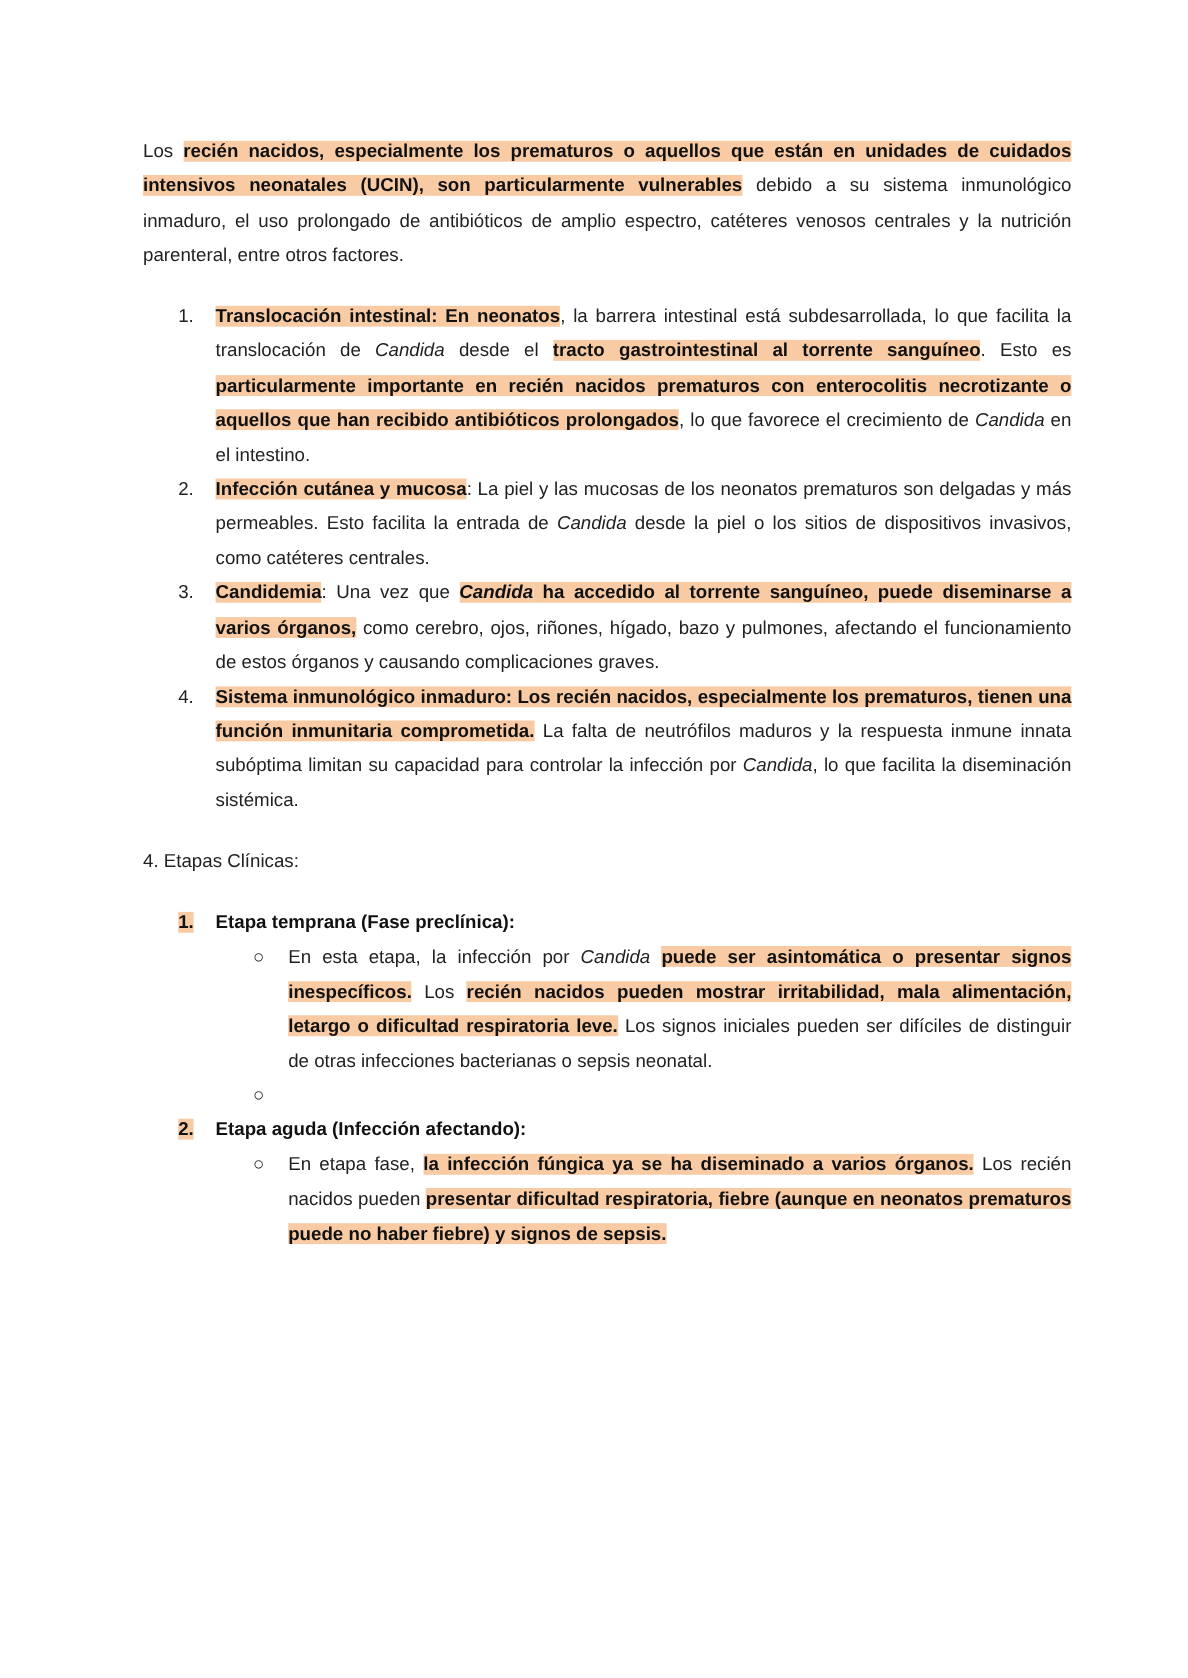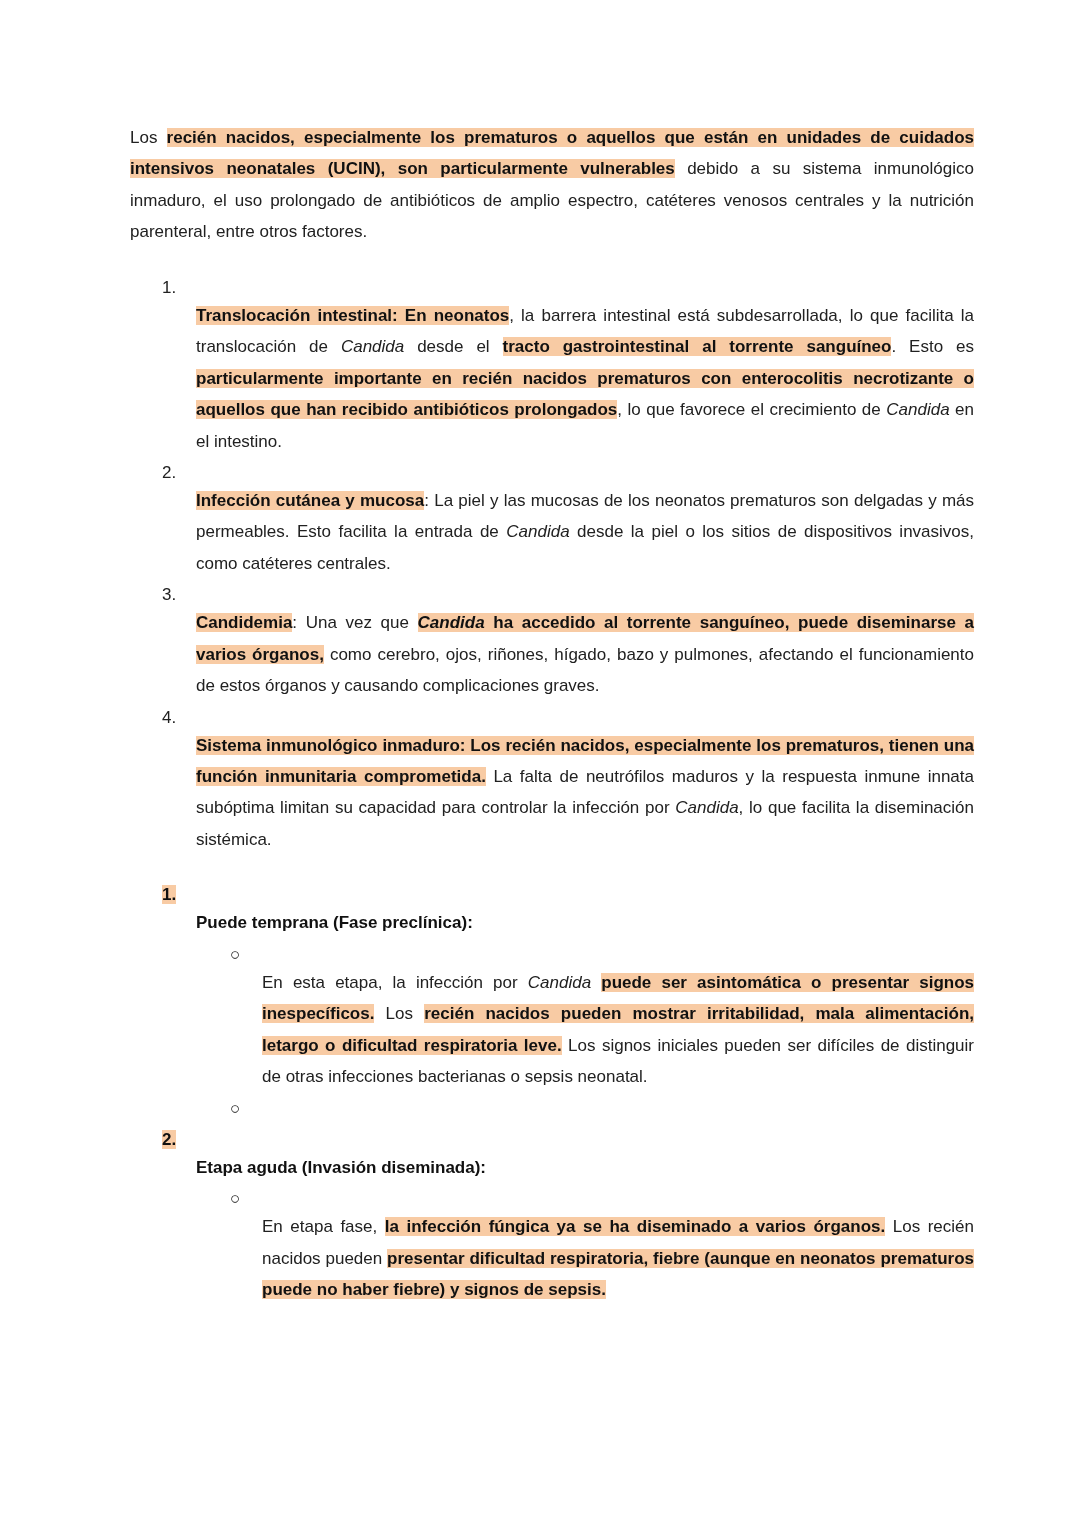--- a/index.html
+++ b/index.html
@@ -47,21 +47,20 @@
   }
   .li.level2 {
     padding-left: 100px;
   }
   .li.level2 .marker {
     width: 32px;
   }
   .li-body {
     flex: 1;
     text-align: justify;
-    margin-top: 28px;
   }
   .bold {
     font-weight: bold;
     color: #111111;
   }
   .italic {
     font-style: italic;
   }
   .highlight {
     background-color: var(--hl, #f8cba4);
@@ -84,35 +83,36 @@
         </div>
         <div class="li level1">
           <span class="marker"><span>3.</span></span>
           <span class="li-body"><span class="run bold highlight">Candidemia</span><span class="run">: Una vez que </span><span class="run bold italic highlight">Candida</span><span class="run bold highlight"> ha accedido al torrente sanguíneo, puede diseminarse a varios órganos,</span><span class="run"> como cerebro, ojos, riñones, hígado, bazo y pulmones, afectando el funcionamiento de estos órganos y causando complicaciones graves.</span></span>
         </div>
         <div class="li level1">
           <span class="marker"><span>4.</span></span>
           <span class="li-body"><span class="run bold highlight">Sistema inmunológico inmaduro: Los recién nacidos, especialmente los prematuros, tienen una función inmunitaria comprometida.</span><span class="run"> La falta de neutrófilos maduros y la respuesta inmune innata subóptima limitan su capacidad para controlar la infección por </span><span class="run italic">Candida</span><span class="run">, lo que facilita la diseminación sistémica.</span></span>
         </div>
       </div>
+      <p class="para"><span class="run">4. Etapas Clínicas:</span></p>
       <div class="olist">
         <div class="li level1">
           <span class="marker"><span class="bold highlight">1.</span></span>
-          <span class="li-body"><span class="run bold">Puede temprana (Fase preclínica):</span></span>
+          <span class="li-body"><span class="run bold">Etapa temprana (Fase preclínica):</span></span>
         </div>
         <div class="li level2">
           <span class="marker"><span>○</span></span>
           <span class="li-body"><span class="run">En esta etapa, la infección por </span><span class="run italic">Candida</span><span class="run"> </span><span class="run bold highlight">puede ser asintomática o presentar signos inespecíficos.</span><span class="run"> Los </span><span class="run bold highlight">recién nacidos pueden mostrar irritabilidad, mala alimentación, letargo o dificultad respiratoria leve.</span><span class="run"> Los signos iniciales pueden ser difíciles de distinguir de otras infecciones bacterianas o sepsis neonatal.</span></span>
         </div>
         <div class="li level2">
           <span class="marker"><span>○</span></span>
         </div>
         <div class="li level1">
           <span class="marker"><span class="bold highlight">2.</span></span>
-          <span class="li-body"><span class="run bold">Etapa aguda (Invasión diseminada):</span></span>
+          <span class="li-body"><span class="run bold">Etapa aguda (Infección afectando):</span></span>
         </div>
         <div class="li level2">
           <span class="marker"><span>○</span></span>
           <span class="li-body"><span class="run">En etapa fase, </span><span class="run bold highlight">la infección fúngica ya se ha diseminado a varios órganos.</span><span class="run"> Los recién nacidos pueden </span><span class="run bold highlight">presentar dificultad respiratoria, fiebre (aunque en neonatos prematuros puede no haber fiebre) y signos de sepsis.</span></span>
         </div>
       </div>
     </div>
 </div>
 
 </body></html>

